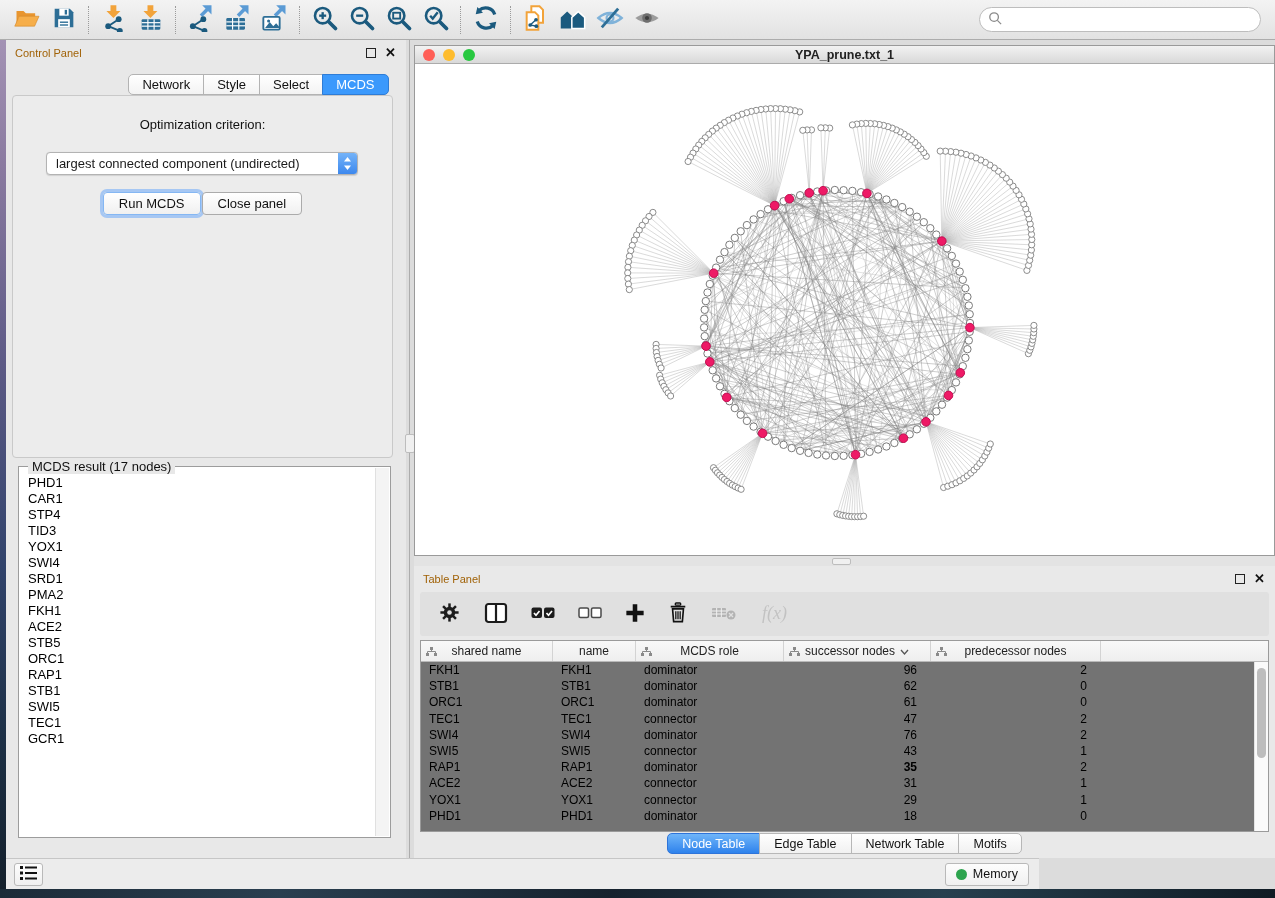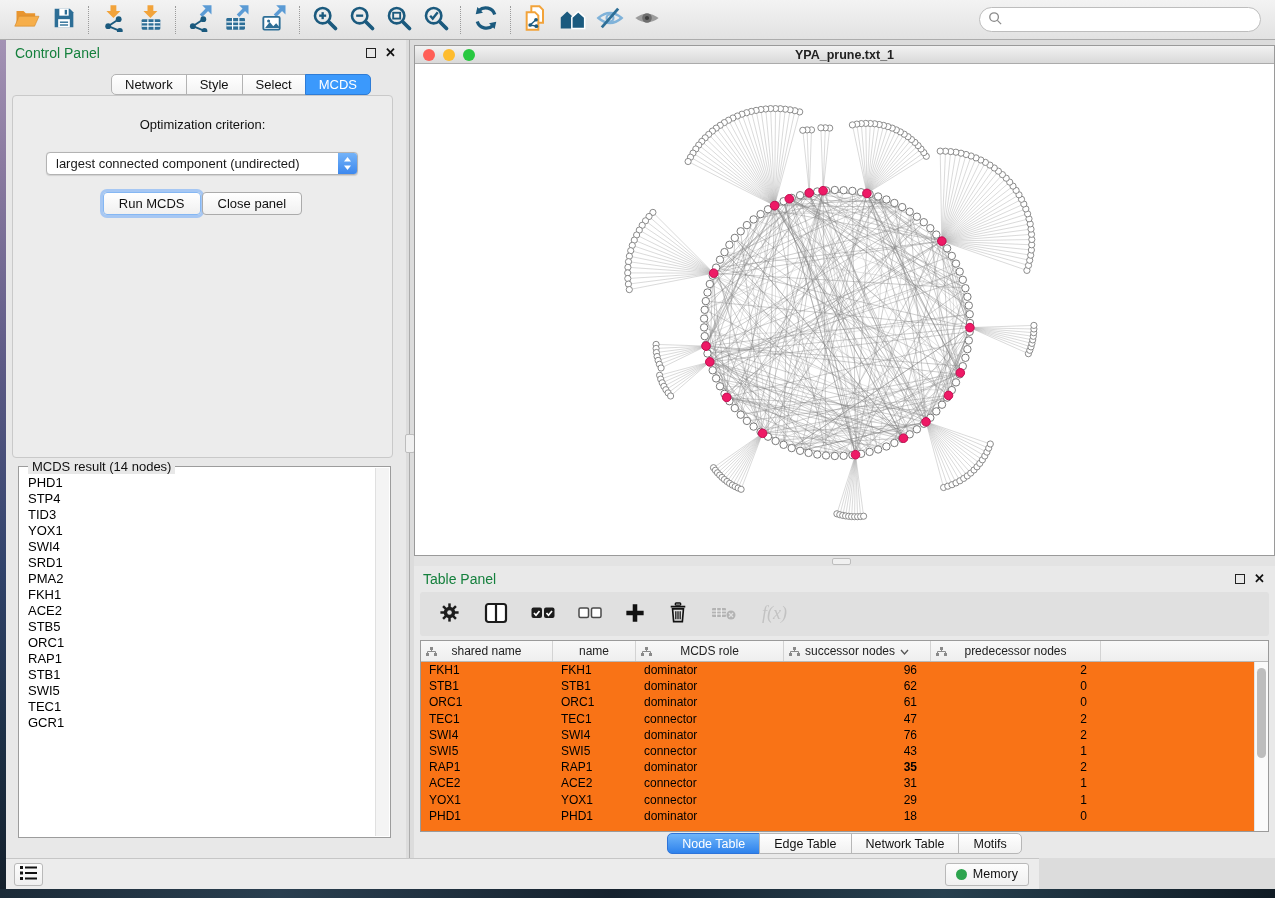--- a/index.html
+++ b/index.html
@@ -19,25 +19,25 @@
 
   
   #wall-left{left:0;top:40px;width:6px;height:849px;
     background:linear-gradient(#a392b4 0%,#8a7aa0 15%,#5d5a86 38%,#31436b 62%,#1d3046 82%,#14202c 100%)}
   #wall-bottom{left:0;top:889px;width:1275px;height:9px;
     background:linear-gradient(90deg,#1c2b38,#2a3f50 22%,#16222e 48%,#27404f 74%,#101b24)}
 
   
   #control-panel{left:6px;top:40px;width:400px;height:818px;background:#E8E8E8}
   .panel-head{height:26px;display:flex;align-items:center;padding:0 10px 0 9px}
-  .panel-title{font-size:14px;color:#15803d}
+  .panel-title{font-size:11px;color:#a16207}
   .panel-head .winbtns{margin-left:auto;display:flex;align-items:center;gap:9px}
   .float-ic{width:10px;height:10px;border:1.6px solid #222;display:inline-block}
   .close-ic{font-size:13px;font-weight:bold;color:#111;line-height:10px}
-  .seg-row{position:absolute;left:0;top:34px;width:100%;display:flex;justify-content:flex-start;padding-left:105px}
+  .seg-row{position:absolute;left:0;top:34px;width:100%;display:flex;justify-content:center;padding-left:105px}
   .seg{border:1px solid #B3B3B3;background:linear-gradient(#fff,#F3F3F3);padding:2px 13px;font-size:13px;margin-left:-1px;color:#111;cursor:pointer}
   .seg:first-child{border-radius:5px 0 0 5px;margin-left:0}
   .seg:last-child{border-radius:0 5px 5px 0}
   .seg.active{background:#3B99FC;border-color:#2E7CD6;color:#fff}
   #cp-box{left:6px;top:55px;width:381px;height:363px;background:#ECECEC;border:1px solid #C9C9C9;border-radius:4px}
   #opt-label{display:block;text-align:center;margin-top:21px;font-size:13px;color:#111}
   #criterion-select{position:absolute;left:33px;top:56px;width:312px;height:23px;background:#fff;border:1px solid #B3B3B3;
     border-radius:4px;display:flex;align-items:center;padding-left:9px;font-size:13px;cursor:pointer;box-shadow:0 .5px 1px rgba(0,0,0,.12)}
   .stepper{margin-left:auto;width:19px;height:21px;border-radius:0 3px 3px 0;background:linear-gradient(#74B3F8,#3D88EE);
     display:flex;align-items:center;justify-content:center}
@@ -70,21 +70,21 @@
   svg .hchord{stroke:#7E7E7E;stroke-width:.75;opacity:.5}
   svg .ringn{fill:#fff;stroke:#7A7A7A;stroke-width:1}
   svg .leafn{fill:#fff;stroke:#7F7F7F;stroke-width:.9}
 
   
   #table-panel{left:414px;top:566px;width:861px;height:292px;background:#E9E9E9}
   #tp-toolbar{position:absolute;left:6px;top:26px;width:849px;height:44px;background:#E0E0E0;border-radius:3px;
     display:flex;align-items:center;gap:23px;padding-left:18px}
   .ttbtn{border:none;background:transparent;display:flex;align-items:center;justify-content:flex-end;cursor:pointer;height:36px}
   .ttbtn.dis{opacity:.55;cursor:default}
-  #node-table{position:absolute;left:6px;top:74px;width:849px;height:192px;background:#f97316;border:1px solid #9A9A9A}
+  #node-table{position:absolute;left:6px;top:74px;width:849px;height:192px;background:#737373;border:1px solid #9A9A9A}
   #nt-header{display:flex;height:21px;background:linear-gradient(#F8F8F8,#EEEEEE);border-bottom:1px solid #B9B9B9}
   .th{position:relative;display:flex;align-items:center;justify-content:center;border-right:1px solid #D3D3D3;font-size:12px;color:#222;gap:5px}
   .th .colic{position:absolute;left:5px;top:5px}
   .th:last-child{border-right:none}
   .tr{display:flex;height:16.2px;align-items:center}
   .td{font-size:12px;color:#000;padding:0 8px;white-space:nowrap;overflow:hidden}
   .td.r{text-align:right;padding-right:14px}
   #nt-scroll{position:absolute;right:0;top:21px;width:14px;height:calc(100% - 21px);background:#FAFAFA;border-left:1px solid #E4E4E4}
   #nt-thumb{position:absolute;left:2px;top:6px;width:9px;height:90px;background:#BDBDBD;border-radius:5px}
   #tp-tabs{position:absolute;left:0;top:267px;width:100%;display:flex;justify-content:center}
@@ -300,23 +300,24 @@
               <polygon points="4.5,14 8,9.5 1,9.5" fill="#fff"></polygon>
             </svg>
         </span>
       </div>
       <div class="btn-row">
         <button class="mac-btn focused">Run MCDS</button>
         <button class="mac-btn">Close panel</button>
       </div>
     </div>
     <div id="mcds-fieldset" class="abs">
-      <span id="mcds-legend">MCDS result (14 nodes)</span>
+      <span id="mcds-legend">MCDS result (17 nodes)</span>
       <ul id="mcds-list">
           <li class="mcds-item">PHD1</li>
+          <li class="mcds-item">CAR1</li>
           <li class="mcds-item">STP4</li>
           <li class="mcds-item">TID3</li>
           <li class="mcds-item">YOX1</li>
           <li class="mcds-item">SWI4</li>
           <li class="mcds-item">SRD1</li>
           <li class="mcds-item">PMA2</li>
           <li class="mcds-item">FKH1</li>
           <li class="mcds-item">ACE2</li>
           <li class="mcds-item">STB5</li>
           <li class="mcds-item">ORC1</li>

